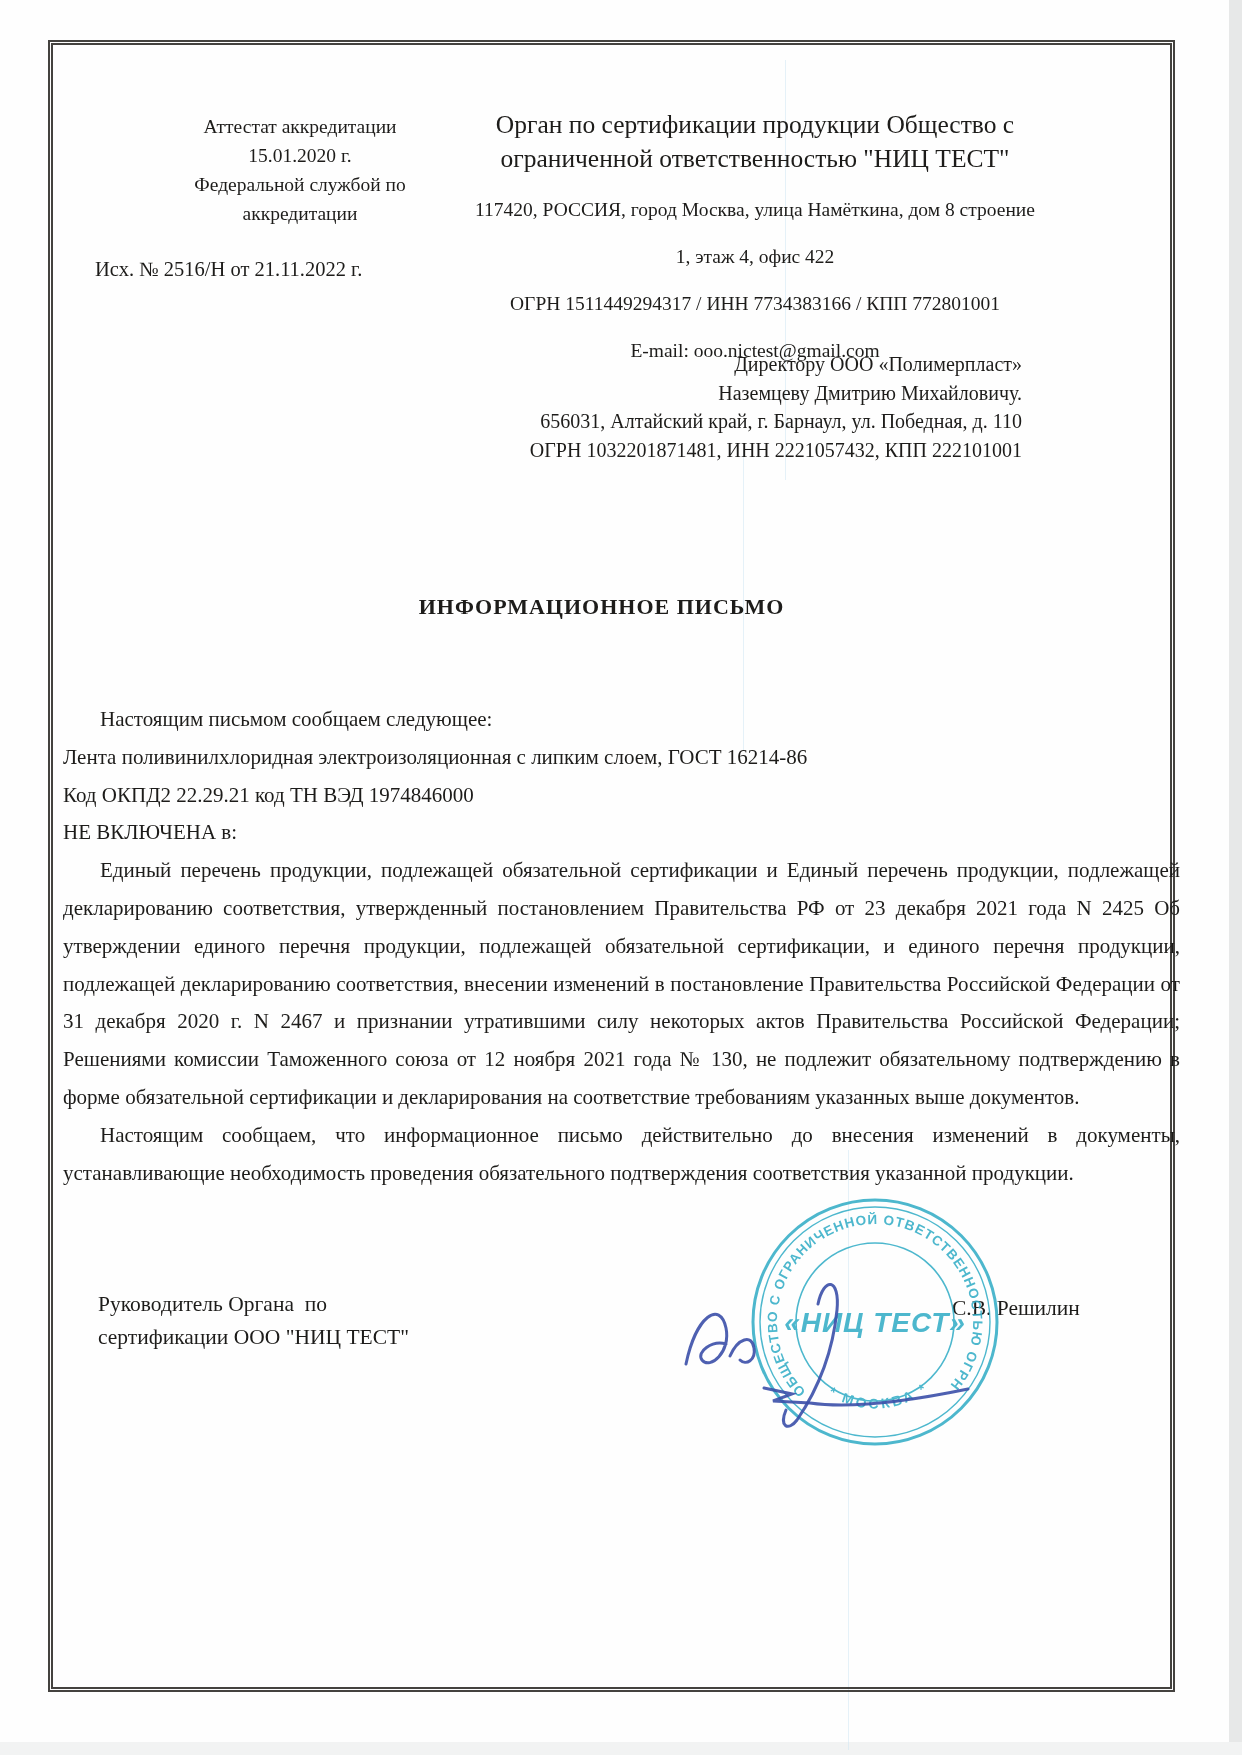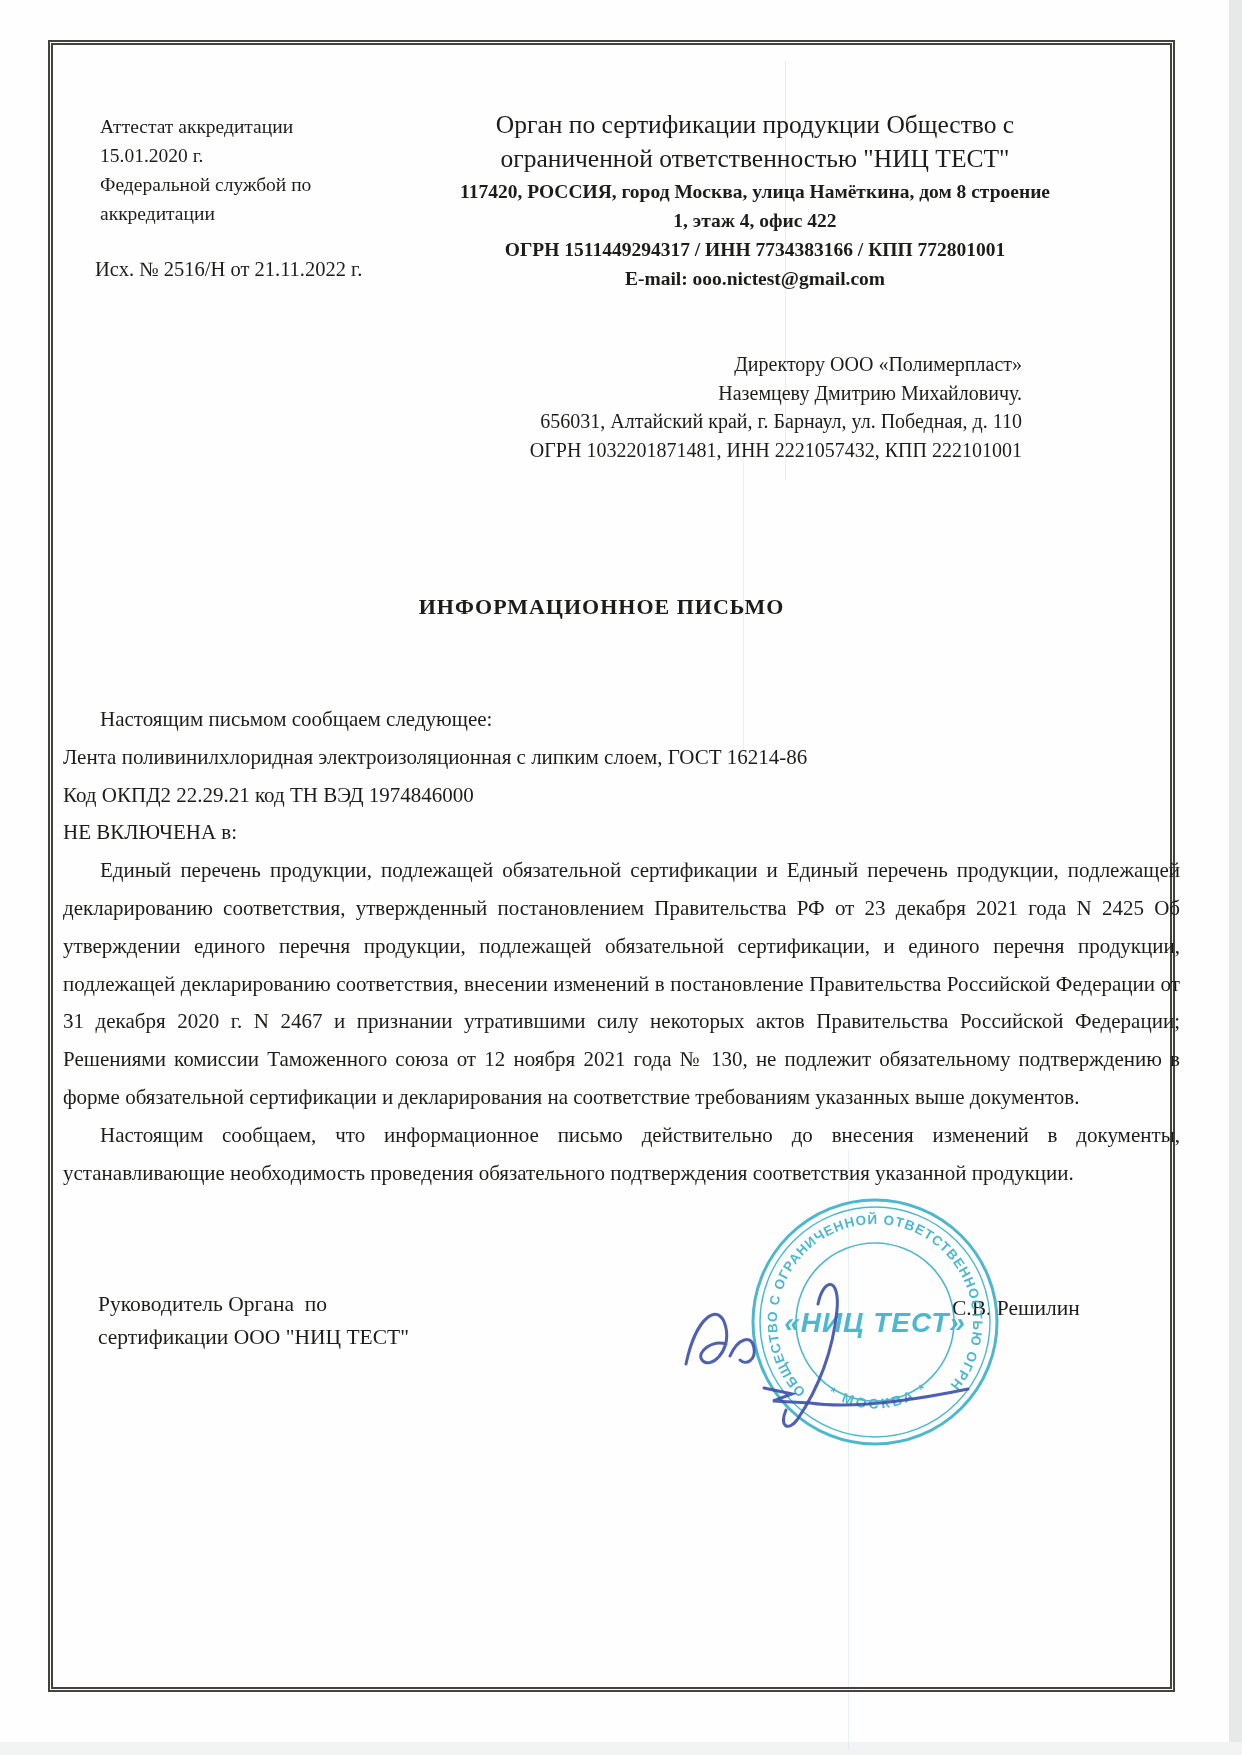--- a/index.html
+++ b/index.html
@@ -21,25 +21,25 @@
   }
   .scan-edge-right{position:absolute;right:0;top:0;width:13px;height:1755px;background:#e7e8e8;}
   .scan-edge-bottom{position:absolute;left:0;top:1742px;width:1242px;height:13px;background:#f2f3f3;}
   .scan-line{position:absolute;width:1px;background:#cfe6f2;opacity:.55;}
   .frame{
     position:absolute;left:48px;top:40px;width:1127px;height:1652px;
     border:5px double var(--frame-color);
   }
   .acc-block{
     position:absolute;left:100px;top:112px;width:400px;
-    text-align:left;font-size:19.5px;line-height:29px;
+    text-align:center;font-size:19.5px;line-height:29px;
   }
   .org-block{position:absolute;left:440px;top:108px;width:630px;text-align:center;}
   .org-title{font-size:25.5px;line-height:34px;}
-  .org-addr{font-size:19.5px;line-height:26px;margin-top:3px;font-weight:bold;}
+  .org-addr{font-size:19.5px;line-height:26px;margin-top:21px;}
   .outgoing{position:absolute;left:95px;top:258px;font-size:20.5px;}
   .addressee{
     position:absolute;left:340px;top:350px;width:682px;
     text-align:right;font-size:20px;line-height:28.5px;
   }
   .doc-title{
     position:absolute;left:63px;top:594px;width:1077px;
     text-align:center;font-size:22px;font-weight:bold;letter-spacing:1px;
   }
   .body-text{

